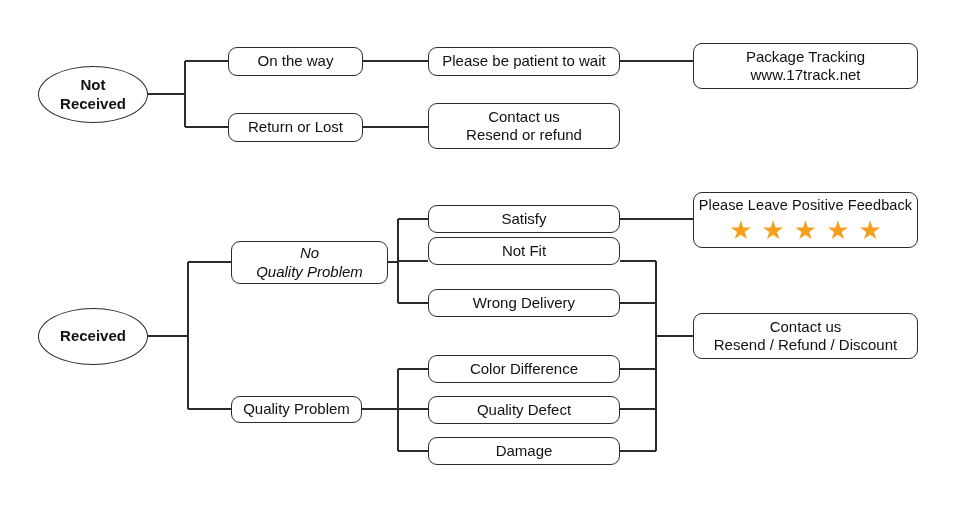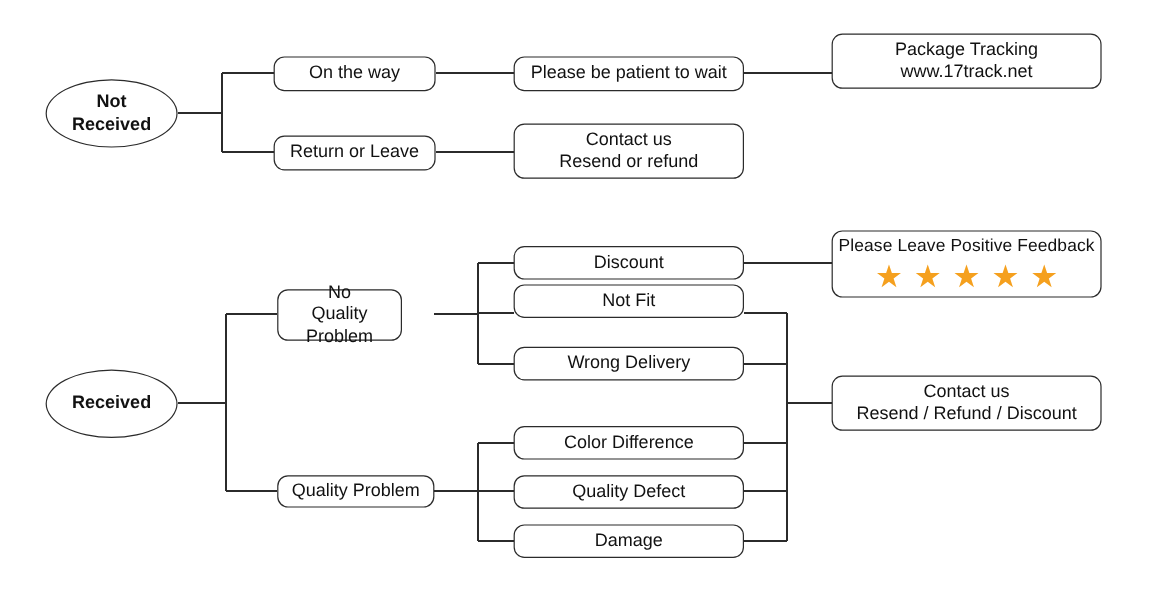--- a/index.html
+++ b/index.html
@@ -128,49 +128,49 @@
   </div>
 
   <div class="node rbox" style="left:228px; top:47px; width:135px; height:29px; font-size:15px;justify-content:center;">
     <span class="n-text">On the way</span>
   </div>
 
   <div class="node rbox" style="left:428px; top:47px; width:192px; height:29px; font-size:15px;">
     <span class="n-text">Please be patient to wait</span>
   </div>
 
-  <div class="node rbox" style="left:693px; top:28px; width:225px; height:46px; font-size:15px;">
+  <div class="node rbox" style="left:693px; top:43px; width:225px; height:46px; font-size:15px;">
     <span class="n-text">Package Tracking
 www.17track.net</span>
   </div>
 
   <div class="node rbox" style="left:228px; top:113px; width:135px; height:29px; font-size:15px;">
-    <span class="n-text">Return or Leave</span>
+    <span class="n-text">Return or Lost</span>
   </div>
 
   <div class="node rbox" style="left:428px; top:103px; width:192px; height:46px; font-size:15px;">
     <span class="n-text">Contact us
 Resend or refund</span>
   </div>
 
   <div class="node ellipse" style="left:38px; top:308px; width:110px; height:57px; font-size:15px;">
     <span class="n-text">Received</span>
   </div>
 
-  <div class="node rbox" style="left:231px; top:241px; width:104px; height:43px; font-size:15px;">
+  <div class="node rbox" style="left:231px; top:241px; width:157px; height:43px; font-size:15px;font-style:italic;">
     <span class="n-text">No
 Quality Problem</span>
   </div>
 
   <div class="node rbox" style="left:231px; top:396px; width:131px; height:27px; font-size:15px;">
     <span class="n-text">Quality Problem</span>
   </div>
 
   <div class="node rbox" style="left:428px; top:205px; width:192px; height:28px; font-size:15px;">
-    <span class="n-text">Discount</span>
+    <span class="n-text">Satisfy</span>
   </div>
 
   <div class="node rbox" style="left:428px; top:237px; width:192px; height:28px; font-size:15px;">
     <span class="n-text">Not Fit</span>
   </div>
 
   <div class="node rbox" style="left:428px; top:289px; width:192px; height:28px; font-size:15px;">
     <span class="n-text">Wrong Delivery</span>
   </div>
 

